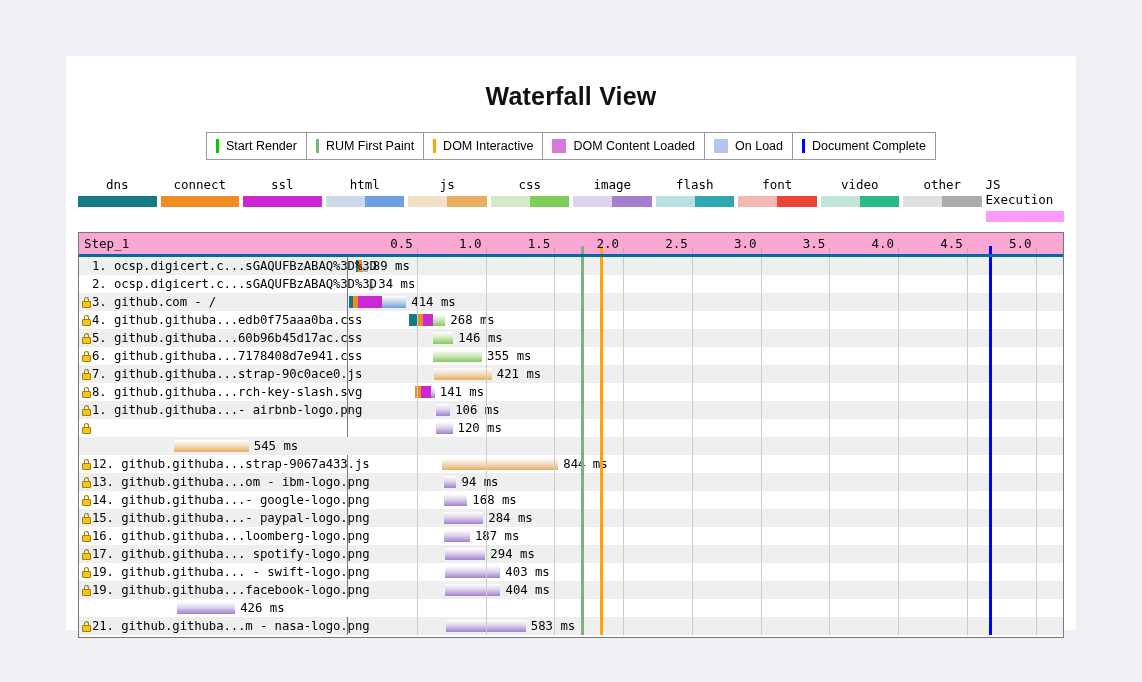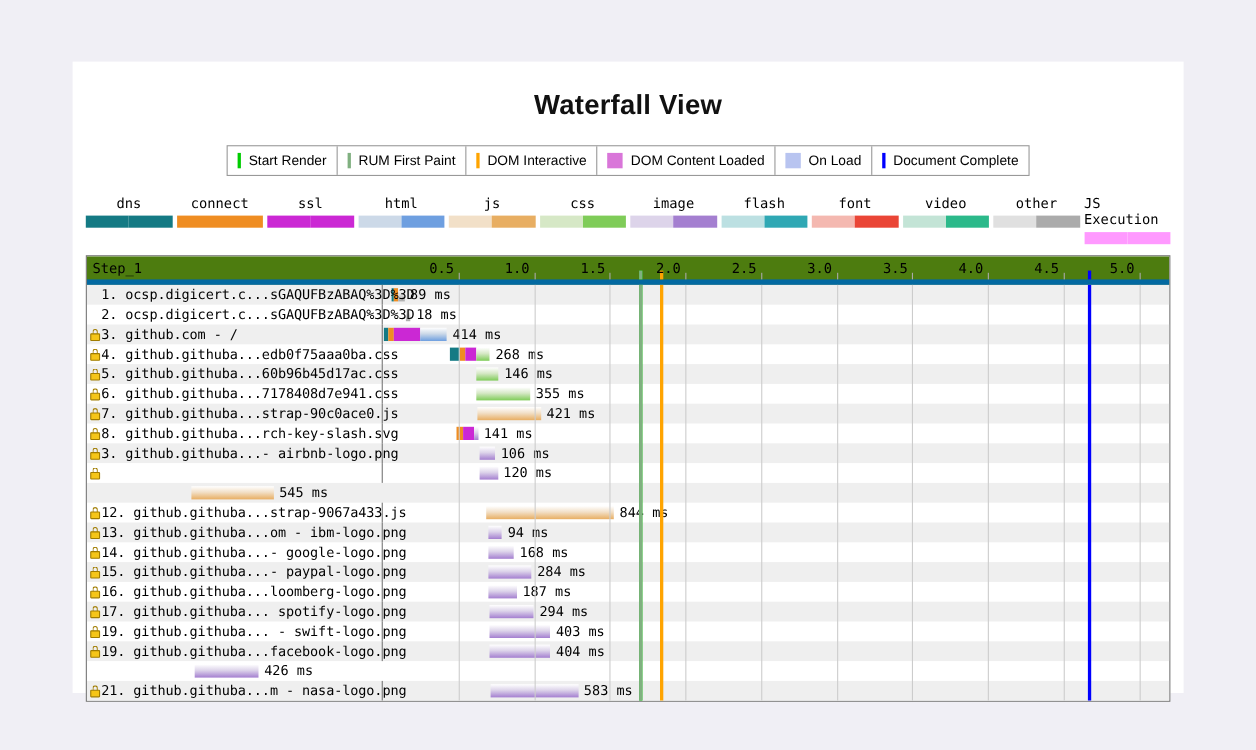--- a/index.html
+++ b/index.html
@@ -66,22 +66,22 @@
     position: relative;
     margin: 10px 12px 0 12px;
     border: 1px solid #777;
     height: 404px;
     overflow: hidden;
     background: #fff;
   }
   .wf-head {
     position: relative;
     height: 21px;
-    border-bottom: 5px solid #0369a1;
-    background: #4d7c0f;
+    border-bottom: 3px solid #0369a1;
+    background: #f9a8d4;
   }
   .step-label {
     position: absolute; left: 5px; top: 3px;
     font-family: "DejaVu Sans Mono", monospace;
     font-size: 12.5px; color: #000;
   }
   .tick-label {
     position: absolute; top: 3px;
     font-family: "DejaVu Sans Mono", monospace;
     font-size: 12.5px; color: #000;
@@ -327,21 +327,21 @@
         </div>
         <div class="row">
           <div class="name-cell">
             <span class="lock hidden"></span>
             <span class="name-txt"> 2. ocsp.digicert.c...sGAQUFBzABAQ%3D%3D</span>
           </div>
           <div class="track">
             <div class="bar" style="left: 20.625px; width: 4.675px;">
               <div class="seg" style="left: 0px; width: 4.675px; background: linear-gradient(rgb(255, 255, 255) 0%, rgb(224, 224, 224) 45%, rgb(171, 171, 171) 100%);"></div>
             </div>
-            <span class="ms" style="left: 30.3px;">18 ms</span>
+            <span class="ms" style="left: 30.3px;">34 ms</span>
           </div>
         </div>
         <div class="row alt">
           <div class="name-cell">
             <span class="lock">
               <b></b>
               <i></i>
             </span>
             <span class="name-txt"> 3. github.com - /</span>
           </div>
@@ -434,21 +434,21 @@
             </div>
             <span class="ms" style="left: 91.7625px;">141 ms</span>
           </div>
         </div>
         <div class="row alt">
           <div class="name-cell">
             <span class="lock">
               <b></b>
               <i></i>
             </span>
-            <span class="name-txt"> 3. github.githuba...- airbnb-logo.png</span>
+            <span class="name-txt"> 1. github.githuba...- airbnb-logo.png</span>
           </div>
           <div class="track">
             <div class="bar" style="left: 87.5875px; width: 14.575px;">
               <div class="seg" style="left: 0px; width: 14.575px; background: linear-gradient(rgb(255, 255, 255) 0%, rgb(221, 212, 234) 45%, rgb(164, 127, 208) 100%);"></div>
             </div>
             <span class="ms" style="left: 107.162px;">106 ms</span>
           </div>
         </div>
         <div class="row">
           <div class="name-cell">

